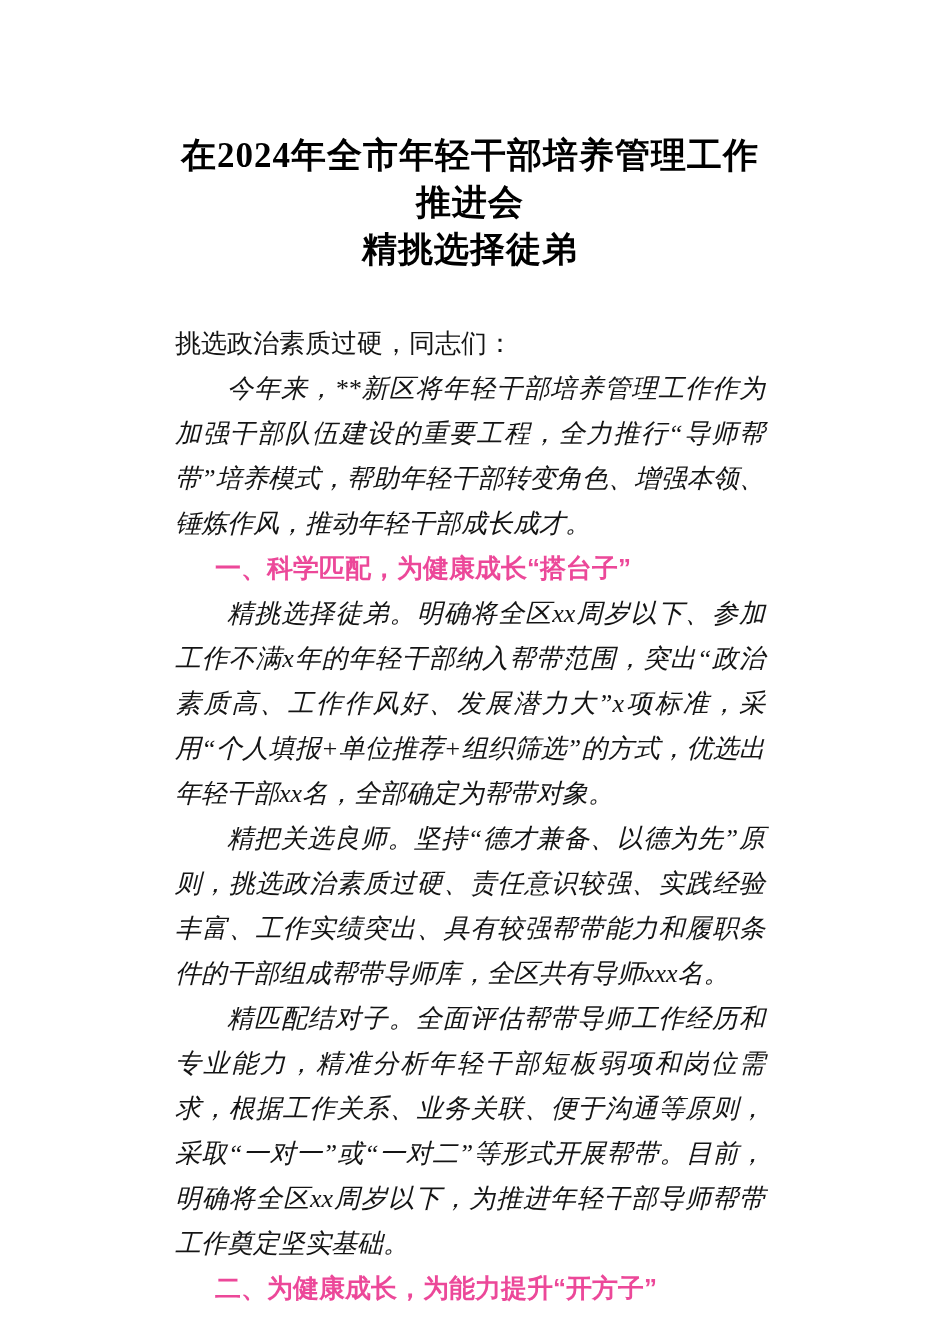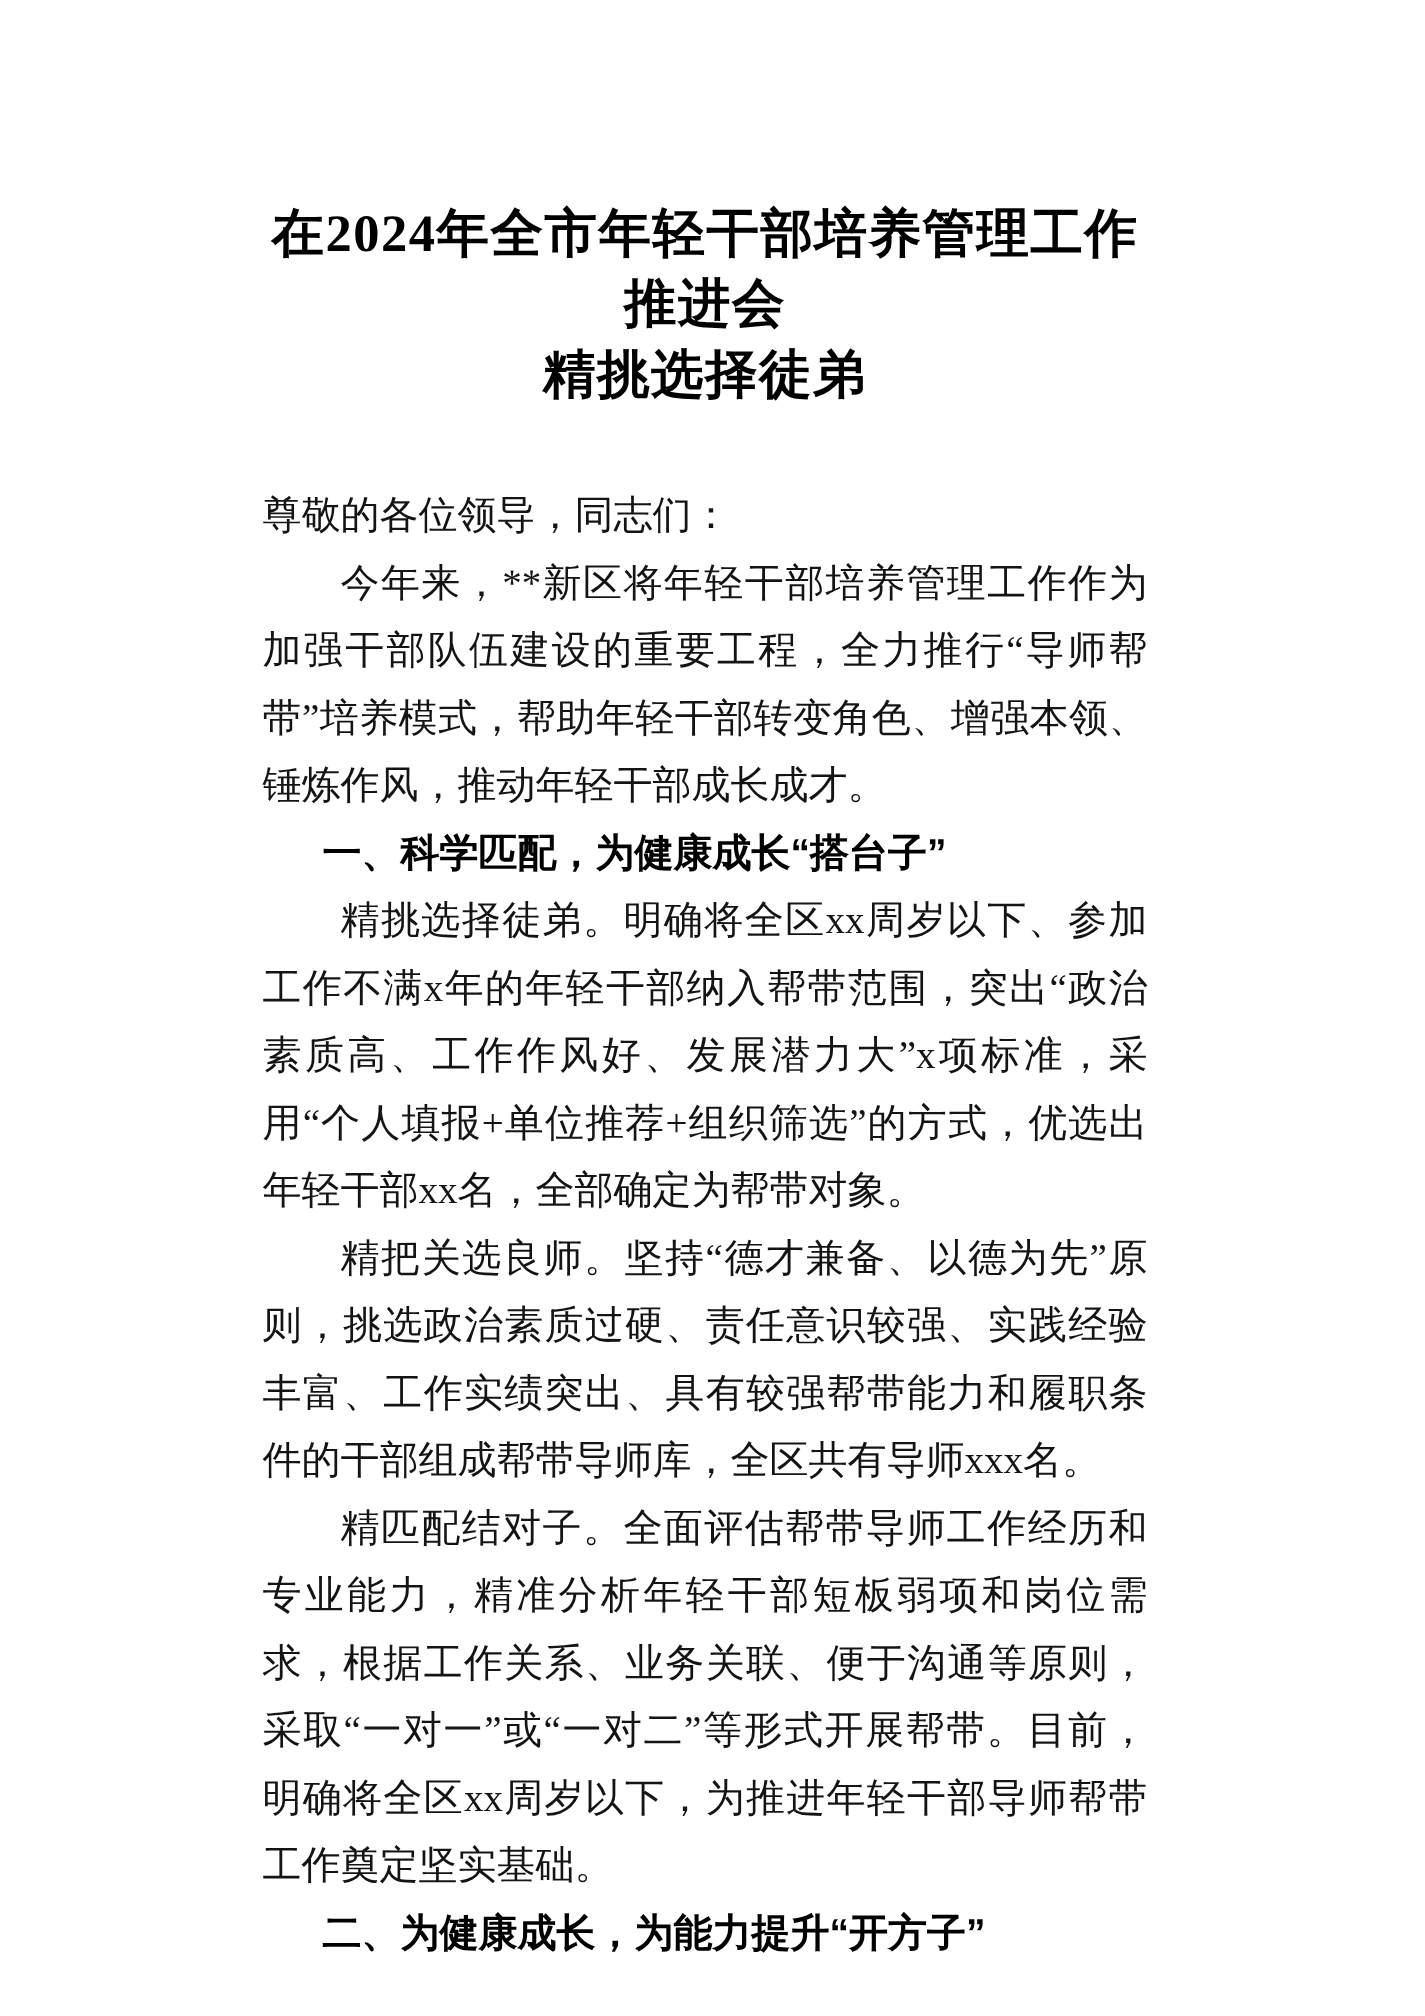--- a/index.html
+++ b/index.html
@@ -34,45 +34,46 @@
     line-height: 45px;
     color: #141414;
     text-align: justify;
     text-align-last: left;
   }
   p.salutation {
     text-indent: 0;
   }
   p.para {
     text-indent: 52px; 
+    font-style: italic;
   }
   h2.heading {
     font-family: "Liberation Sans", "DejaVu Sans", sans-serif;
     font-weight: bold;
     font-size: 26px;
     line-height: 45px;
-    color: #000000;
+    color: #ec4899;
     text-indent: 40px;
     text-align: right;
   }
 </style>
 </head>
 <body>
 
 <div class="page">
   <div class="content">
 
     <h1 class="doc-title">
       <span class="title-line">在2024年全市年轻干部培养管理工作推进会</span>
       <span class="title-line">精挑选择徒弟</span>
     </h1>
 
     <div class="doc-body">
 
-      <p class="salutation">尊敬的各位领导，同志们：</p>
+      <p class="salutation">挑选政治素质过硬，同志们：</p>
 
       <p class="para">今年来，**新区将年轻干部培养管理工作作为加强干部队伍建设的重要工程，全力推行“导师帮带”培养模式，帮助年轻干部转变角色、增强本领、锤炼作风，推动年轻干部成长成才。</p>
 
       <h2 class="heading">一、科学匹配，为健康成长“搭台子”</h2>
 
       <p class="para">精挑选择徒弟。明确将全区xx周岁以下、参加工作不满x年的年轻干部纳入帮带范围，突出“政治素质高、工作作风好、发展潜力大”x项标准，采用“个人填报+单位推荐+组织筛选”的方式，优选出年轻干部xx名，全部确定为帮带对象。</p>
 
       <p class="para">精把关选良师。坚持“德才兼备、以德为先”原则，挑选政治素质过硬、责任意识较强、实践经验丰富、工作实绩突出、具有较强帮带能力和履职条件的干部组成帮带导师库，全区共有导师xxx名。</p>
 
       <p class="para">精匹配结对子。全面评估帮带导师工作经历和专业能力，精准分析年轻干部短板弱项和岗位需求，根据工作关系、业务关联、便于沟通等原则，采取“一对一”或“一对二”等形式开展帮带。目前，明确将全区xx周岁以下，为推进年轻干部导师帮带工作奠定坚实基础。</p>

